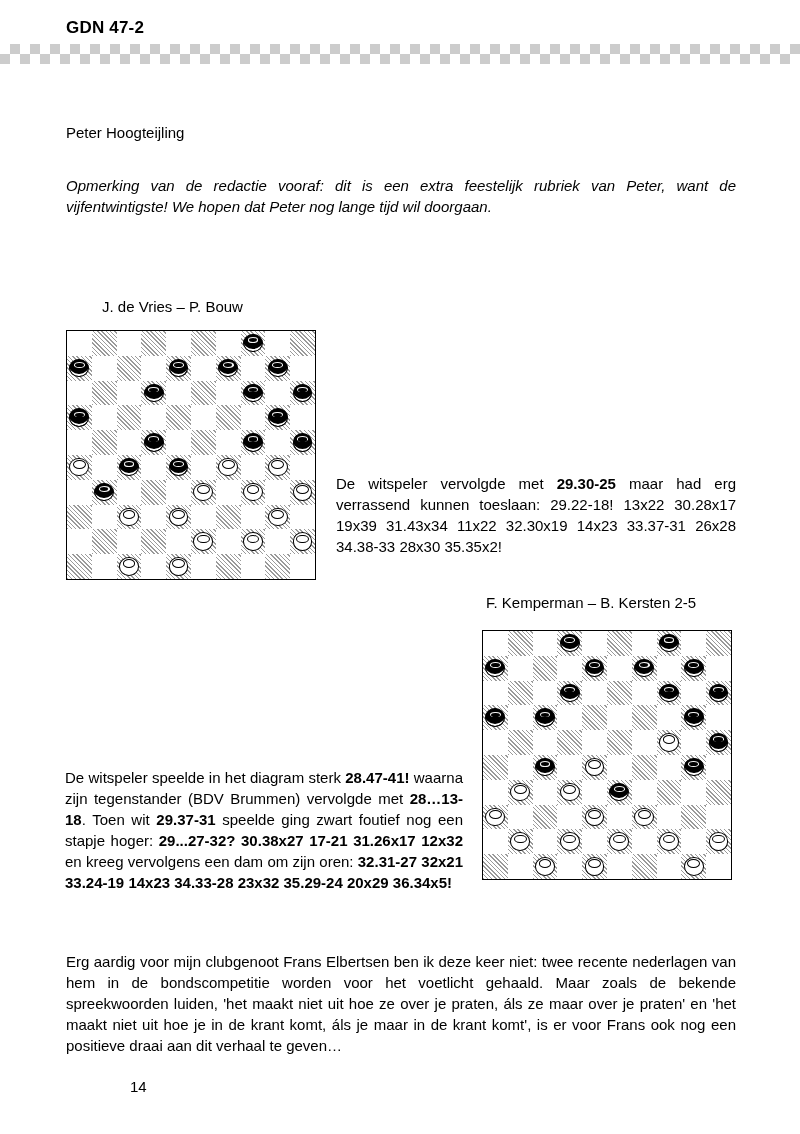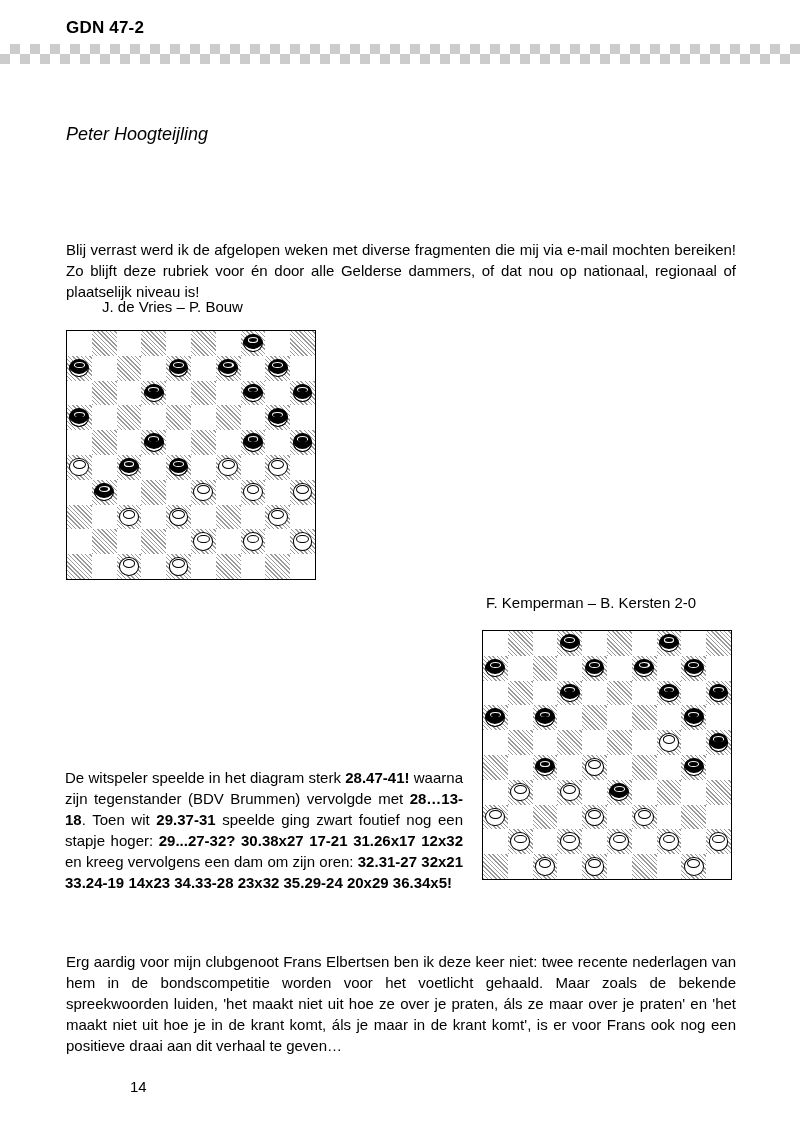--- a/index.html
+++ b/index.html
@@ -32,22 +32,21 @@
     background-color:#ffffff;
   }
 
   
   .article-title{
     position:absolute;left:66px;top:98px;
     font-size:21px;font-weight:bold;
   }
   .byline{
     position:absolute;left:66px;top:124px;
-    font-size:18px;
-    font-style:italic;
+    font-size:15px;
   }
   .editor-note{
     position:absolute;left:66px;top:160px;width:670px;
     font-size:15px;font-style:italic;line-height:21px;
     text-align:justify;
   }
   .intro-para{
     position:absolute;left:66px;top:224px;width:670px;
     font-size:15px;line-height:21px;text-align:justify;
   }
@@ -156,22 +155,22 @@
 
 <div class="page">
 
   <div class="running-head">GDN 47-2</div>
 
   <div class="checker-band"></div>
 
 
   <div class="byline">Peter Hoogteijling</div>
 
-
-  <p class="intro-para">Blij verrast werd ik de afgelopen weken met diverse fragmenten die mij via e-mail mochten bereiken! Zo blijft deze rubriek voor én door alle Gelderse dammers, of dat nou op nationaal, regionaal of plaatselijk niveau is!</p>
+  <p class="editor-note">Opmerking van de redactie vooraf: dit is een extra feestelijk rubriek van Peter, want de vijfentwintigste! We hopen dat Peter nog lange tijd wil doorgaan.</p>
+
 
   <div class="game-head-1">J. de Vries – P. Bouw</div>
 
   <div class="board" id="board-1">
       <div class="sq light"></div>
       <div class="sq dark"></div>
       <div class="sq light"></div>
       <div class="sq dark"></div>
       <div class="sq light"></div>
       <div class="sq dark"></div>
@@ -325,22 +324,23 @@
         <div class="piece white"></div>
       </div>
       <div class="sq light"></div>
       <div class="sq dark"></div>
       <div class="sq light"></div>
       <div class="sq dark"></div>
       <div class="sq light"></div>
     </div>
 
 
-
-  <div class="game-head-2">F. Kemperman – B. Kersten 2-0</div>
+  <p class="col-right-2"><span>De witspeler vervolgde met </span><b>29.30-25</b><span> maar had erg verrassend kunnen toeslaan: 29.22-18! 13x22 30.28x17 19x39 31.43x34 11x22 32.30x19 14x23 33.37-31 26x28 34.38-33 28x30 35.35x2!</span></p>
+
+  <div class="game-head-2">F. Kemperman – B. Kersten 2-5</div>
 
   <div class="board" id="board-2">
       <div class="sq light"></div>
       <div class="sq dark"></div>
       <div class="sq light"></div>
       <div class="sq dark">
         <div class="piece black"></div>
       </div>
       <div class="sq light"></div>
       <div class="sq dark"></div>

